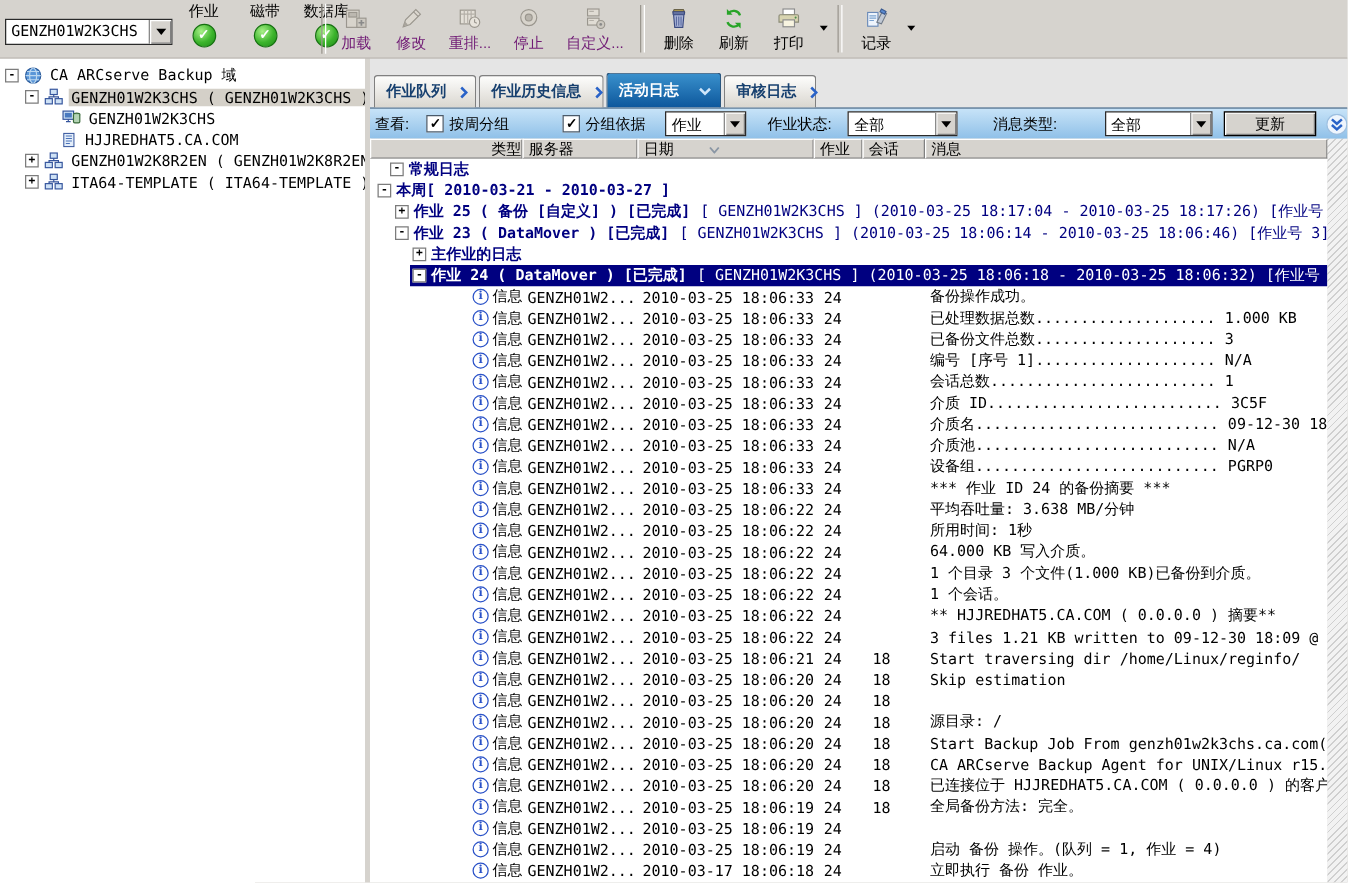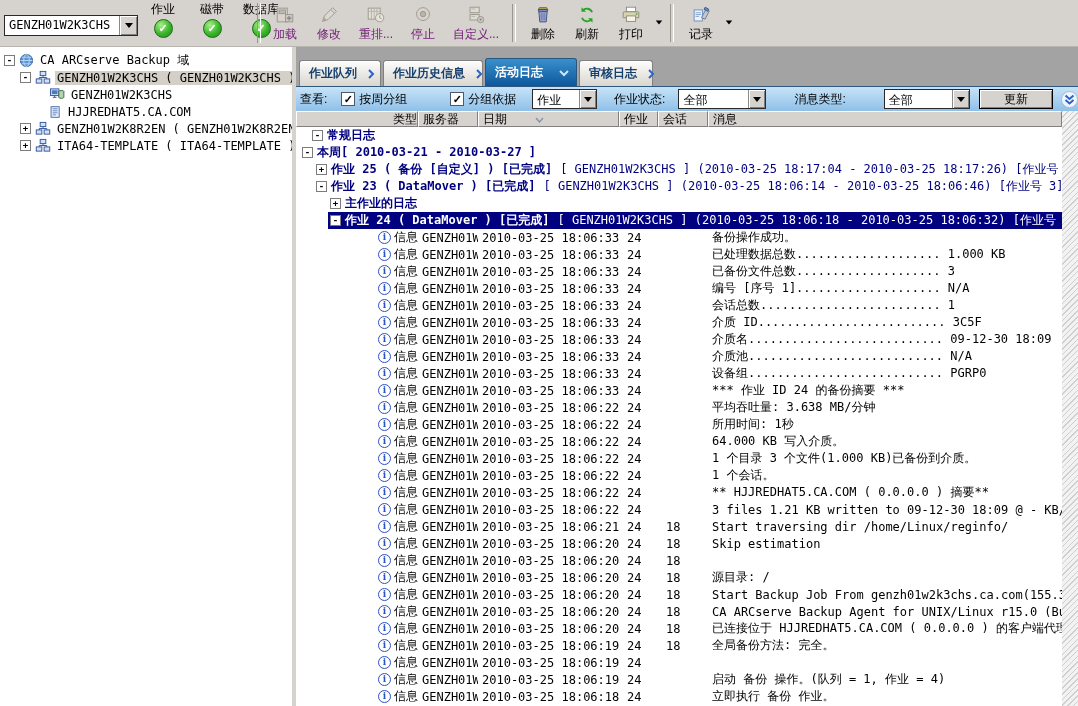--- a/index.html
+++ b/index.html
@@ -39,21 +39,21 @@
   .tree{position:absolute;left:0;top:47px;width:292px;height:659px;background:#fff;overflow:hidden;padding-top:5px;box-sizing:border-box;}
   .tree-row{display:flex;align-items:center;height:17px;white-space:nowrap;font-family:"DejaVu Sans Mono",monospace;font-size:12px;}
   .xbox{width:9px;height:9px;flex:none;border:1px solid #7c7c7c;background:#fff;color:#000;
     font:bold 9px/8px "DejaVu Sans Mono",monospace;text-align:center;margin-right:4px;}
   .tree-ico{margin-right:4px;flex:none;display:flex;align-items:center;}
   .tree-lbl{padding:0 2px;}
   .tree-lbl.selected{background:#d4d0c8;}
   .splitter{position:absolute;left:292px;top:47px;width:4px;height:659px;background:#d6d3ce;}
 
   
-  .panel{position:absolute;left:296px;top:47px;width:782px;height:659px;background:#a3a3a3;}
+  .panel{position:absolute;left:296px;top:47px;width:782px;height:659px;background:#e5e5e5;}
 
   .tabbar{position:absolute;left:0;top:6px;width:782px;height:34px;display:flex;align-items:flex-end;padding-left:3px;box-sizing:border-box;border-bottom:1px solid #30587e;}
   .tab{height:26px;box-sizing:border-box;display:flex;align-items:center;justify-content:space-between;
     padding:0 7px 0 9px;margin-right:2px;border:1px solid #808080;border-bottom:none;border-radius:3px 3px 0 0;
     background:linear-gradient(#fdfdfc,#d9d6cf);color:#17406f;font-weight:bold;white-space:nowrap;}
   .tab.selected{height:28px;background:linear-gradient(#3990cc,#0d5染 no);background:linear-gradient(#3990cc,#0d579c);color:#fff;border-color:#2a567e;}
   .tab .chev{margin-left:10px;flex:none;display:flex;}
 
   .filterbar{position:absolute;left:0;top:40px;width:782px;height:24px;background:linear-gradient(#c7e3f8,#8fc0e8);display:flex;align-items:center;box-sizing:border-box;padding-left:4px;}
   .flbl{white-space:nowrap;}
@@ -71,21 +71,21 @@
   .hcell{box-sizing:border-box;background:#d6d3ce;border-top:1px solid #fff;border-left:1px solid #fff;
     border-right:1px solid #808080;border-bottom:1px solid #808080;
     padding:1px 0 0 4px;white-space:nowrap;overflow:hidden;display:flex;align-items:center;}
   .sortchev{margin-left:28px;display:flex;}
 
   .rows{position:absolute;left:0;top:80px;width:766px;height:579px;background:#fff;overflow:hidden;}
   .log-row{display:flex;align-items:center;height:17px;white-space:nowrap;font-family:"DejaVu Sans Mono",monospace;font-size:12px;overflow:hidden;}
   .log-row.group{color:#000080;font-weight:bold;}
   .log-row .rest{font-weight:normal;margin-left:8px;}
   .log-row.selected{color:#fff;}
-  .c0{width:122px;justify-content:flex-end;}.c1{width:60px;}.c2{width:141px;}.c3{width:39px;}.c4{width:50px;}.c5{flex:1;}
+  .c0{width:122px;justify-content:flex-end;}.c1{width:92px;}.c2{width:141px;}.c3{width:39px;}.c4{width:50px;}.c5{flex:1;}
   .cell{flex:none;box-sizing:border-box;padding-left:4px;overflow:hidden;white-space:nowrap;display:flex;align-items:center;}
   .cell.c5{flex:1;}
   .cell.num{padding-left:8px;}
   .info-ico{width:11px;height:11px;flex:none;border-radius:50%;border:1px solid #2a52c8;background:#fff;
     color:#2a52c8;font:bold 9px/11px "DejaVu Serif",serif;text-align:center;margin-right:3px;}
 
   .scrollstrip{position:absolute;left:766px;top:64px;width:16px;height:595px;
     background:repeating-linear-gradient(135deg,#cfcfcf 0 1px,#f2f2f2 1px 4px);}
 </style>
 </head>
@@ -717,20 +717,20 @@
         <span class="cell c3 num">24</span>
         <span class="cell c4 num"></span>
         <span class="cell c5">启动 备份 操作。(队列 = 1, 作业 = 4)</span>
       </div>
       <div class="log-row">
         <span class="cell c0" style="padding-left: 48px;">
           <span class="info-ico">i</span>
           <span>信息</span>
         </span>
         <span class="cell c1">GENZH01W2...</span>
-        <span class="cell c2">2010-03-25 18:06:18</span>
+        <span class="cell c2">2010-03-17 18:06:18</span>
         <span class="cell c3 num">24</span>
         <span class="cell c4 num"></span>
         <span class="cell c5">立即执行 备份 作业。</span>
       </div>
     </div>
   <div class="scrollstrip"></div>
 </div>
 
 </body></html>

